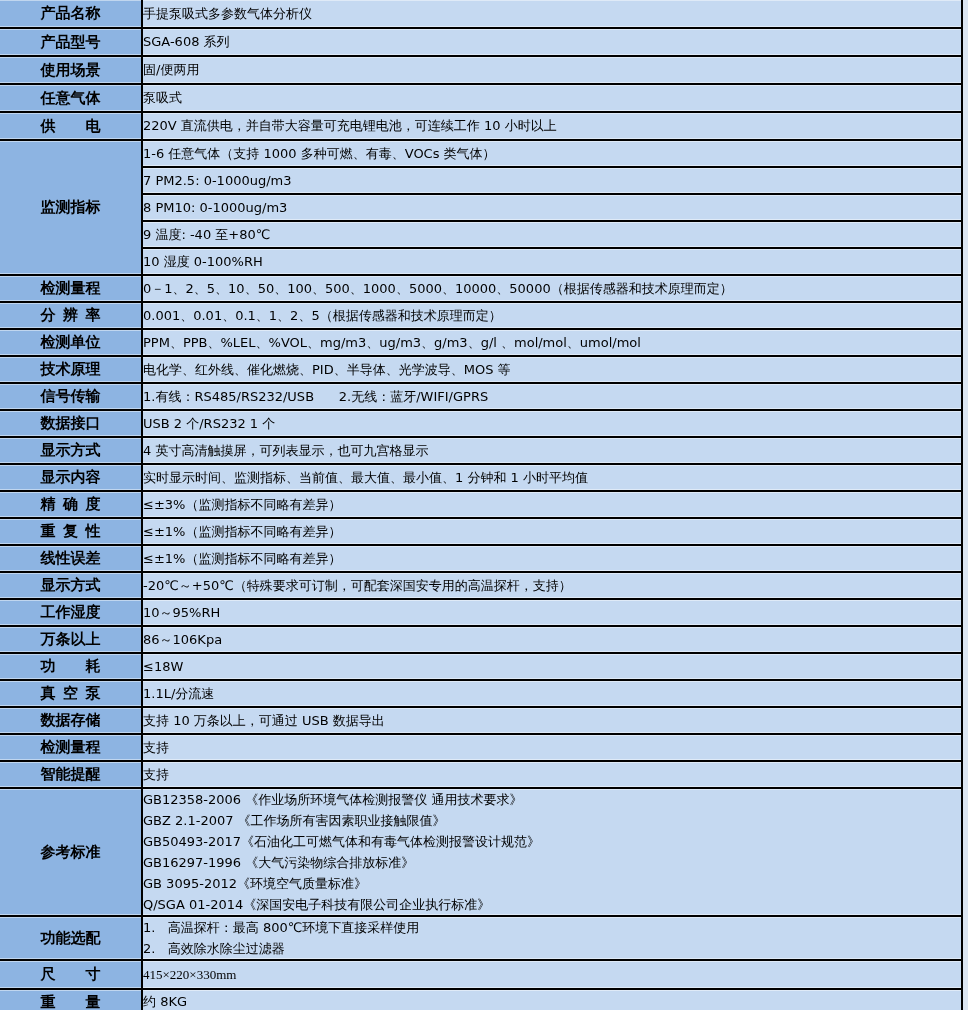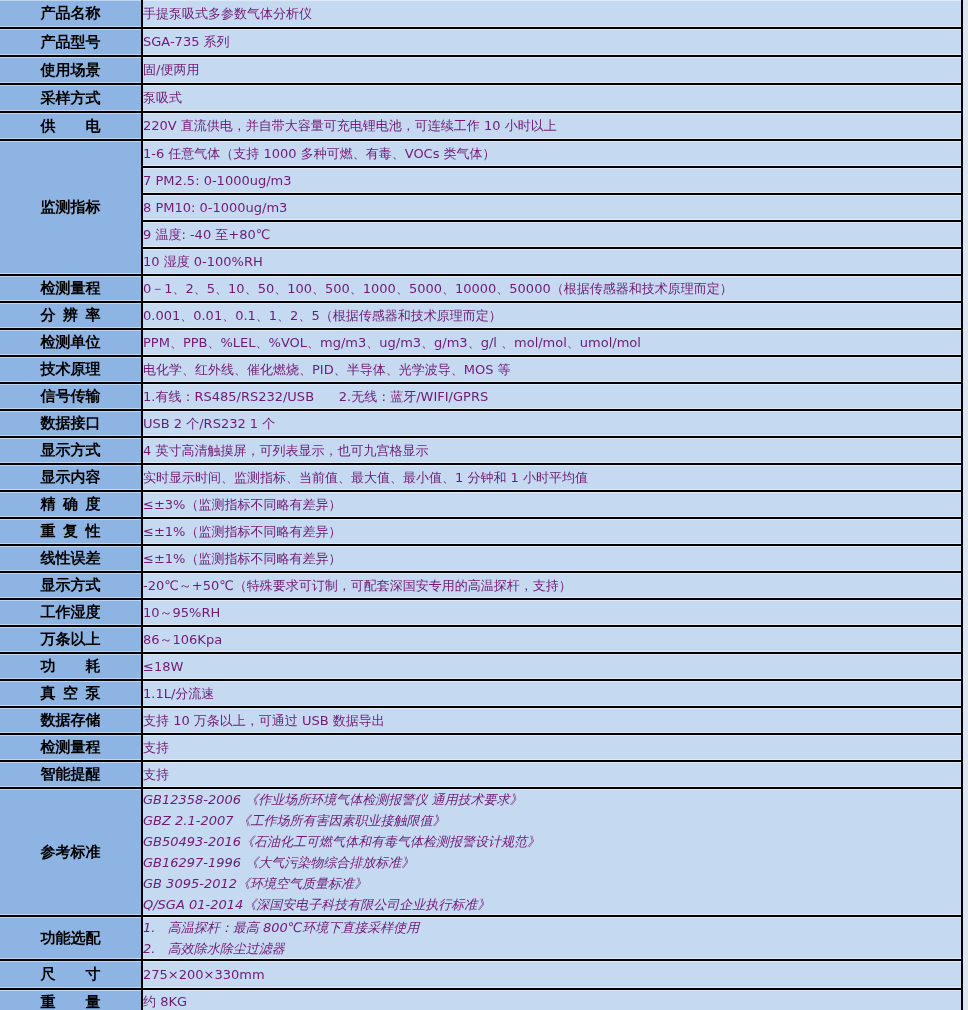--- a/index.html
+++ b/index.html
@@ -45,34 +45,33 @@
     display: block;
     width: 4em;
     margin: 0 auto;
     text-align: justify;
     text-align-last: justify;
     white-space: nowrap;
   }
   td.val {
     background: #c5d9f1;
     font-size: 13px;
-    color: #701a75;
+    color: #000000;
     padding-left: 9px;
     padding-right: 6px;
     white-space: pre-wrap;
     line-height: 1.35;
   }
   td.val .line {
     line-height: 21px;
     white-space: pre-wrap;
-    font-style: italic;
   }
   tbody tr { height: 27px; }
   tbody tr:nth-child(-n+5) { height: 28px; margin-left: 10px; }
-  tbody tr:nth-child(32) { height: 29px; }
+  tbody tr:nth-child(32) { height: 29px; font-family: Liberation Serif, serif; }
   tbody tr:nth-child(33) { height: 26px; }
 </style>
 </head>
 <body>
 
 <div class="sheet">
   <table class="spec">
     <colgroup>
       <col class="c-label">
       <col class="c-value">
@@ -81,31 +80,31 @@
         <tr>
           <th class="label-cell">
             <span class="lbl">产品名称</span>
           </th>
           <td class="val">手提泵吸式多参数气体分析仪</td>
         </tr>
         <tr>
           <th class="label-cell">
             <span class="lbl">产品型号</span>
           </th>
-          <td class="val">SGA-735 系列</td>
+          <td class="val">SGA-608 系列</td>
         </tr>
         <tr>
           <th class="label-cell">
             <span class="lbl">使用场景</span>
           </th>
           <td class="val">固/便两用</td>
         </tr>
         <tr>
           <th class="label-cell">
-            <span class="lbl">采样方式</span>
+            <span class="lbl">任意气体</span>
           </th>
           <td class="val">泵吸式</td>
         </tr>
         <tr>
           <th class="label-cell">
             <span class="lbl">供电</span>
           </th>
           <td class="val">220V 直流供电，并自带大容量可充电锂电池，可连续工作 10 小时以上</td>
         </tr>
         <tr>
@@ -237,33 +236,33 @@
         <tr>
           <th class="label-cell">
             <span class="lbl">智能提醒</span>
           </th>
           <td class="val">支持</td>
         </tr>
         <tr>
           <th class="label-cell">
             <span class="lbl">参考标准</span>
           </th>
-          <td class="val"><div class="line">GB12358-2006 《作业场所环境气体检测报警仪 通用技术要求》</div><div class="line">GBZ 2.1-2007 《工作场所有害因素职业接触限值》</div><div class="line">GB50493-2016《石油化工可燃气体和有毒气体检测报警设计规范》</div><div class="line">GB16297-1996 《大气污染物综合排放标准》</div><div class="line">GB 3095-2012《环境空气质量标准》</div><div class="line">Q/SGA 01-2014《深国安电子科技有限公司企业执行标准》</div></td>
+          <td class="val"><div class="line">GB12358-2006 《作业场所环境气体检测报警仪 通用技术要求》</div><div class="line">GBZ 2.1-2007 《工作场所有害因素职业接触限值》</div><div class="line">GB50493-2017《石油化工可燃气体和有毒气体检测报警设计规范》</div><div class="line">GB16297-1996 《大气污染物综合排放标准》</div><div class="line">GB 3095-2012《环境空气质量标准》</div><div class="line">Q/SGA 01-2014《深国安电子科技有限公司企业执行标准》</div></td>
         </tr>
         <tr>
           <th class="label-cell">
             <span class="lbl">功能选配</span>
           </th>
           <td class="val"><div class="line">1.   高温探杆：最高 800℃环境下直接采样使用</div><div class="line">2.   高效除水除尘过滤器</div></td>
         </tr>
         <tr>
           <th class="label-cell">
             <span class="lbl">尺寸</span>
           </th>
-          <td class="val">275×200×330mm</td>
+          <td class="val">415×220×330mm</td>
         </tr>
         <tr>
           <th class="label-cell">
             <span class="lbl">重量</span>
           </th>
           <td class="val">约 8KG</td>
         </tr>
       </tbody>
   </table>
 </div>

